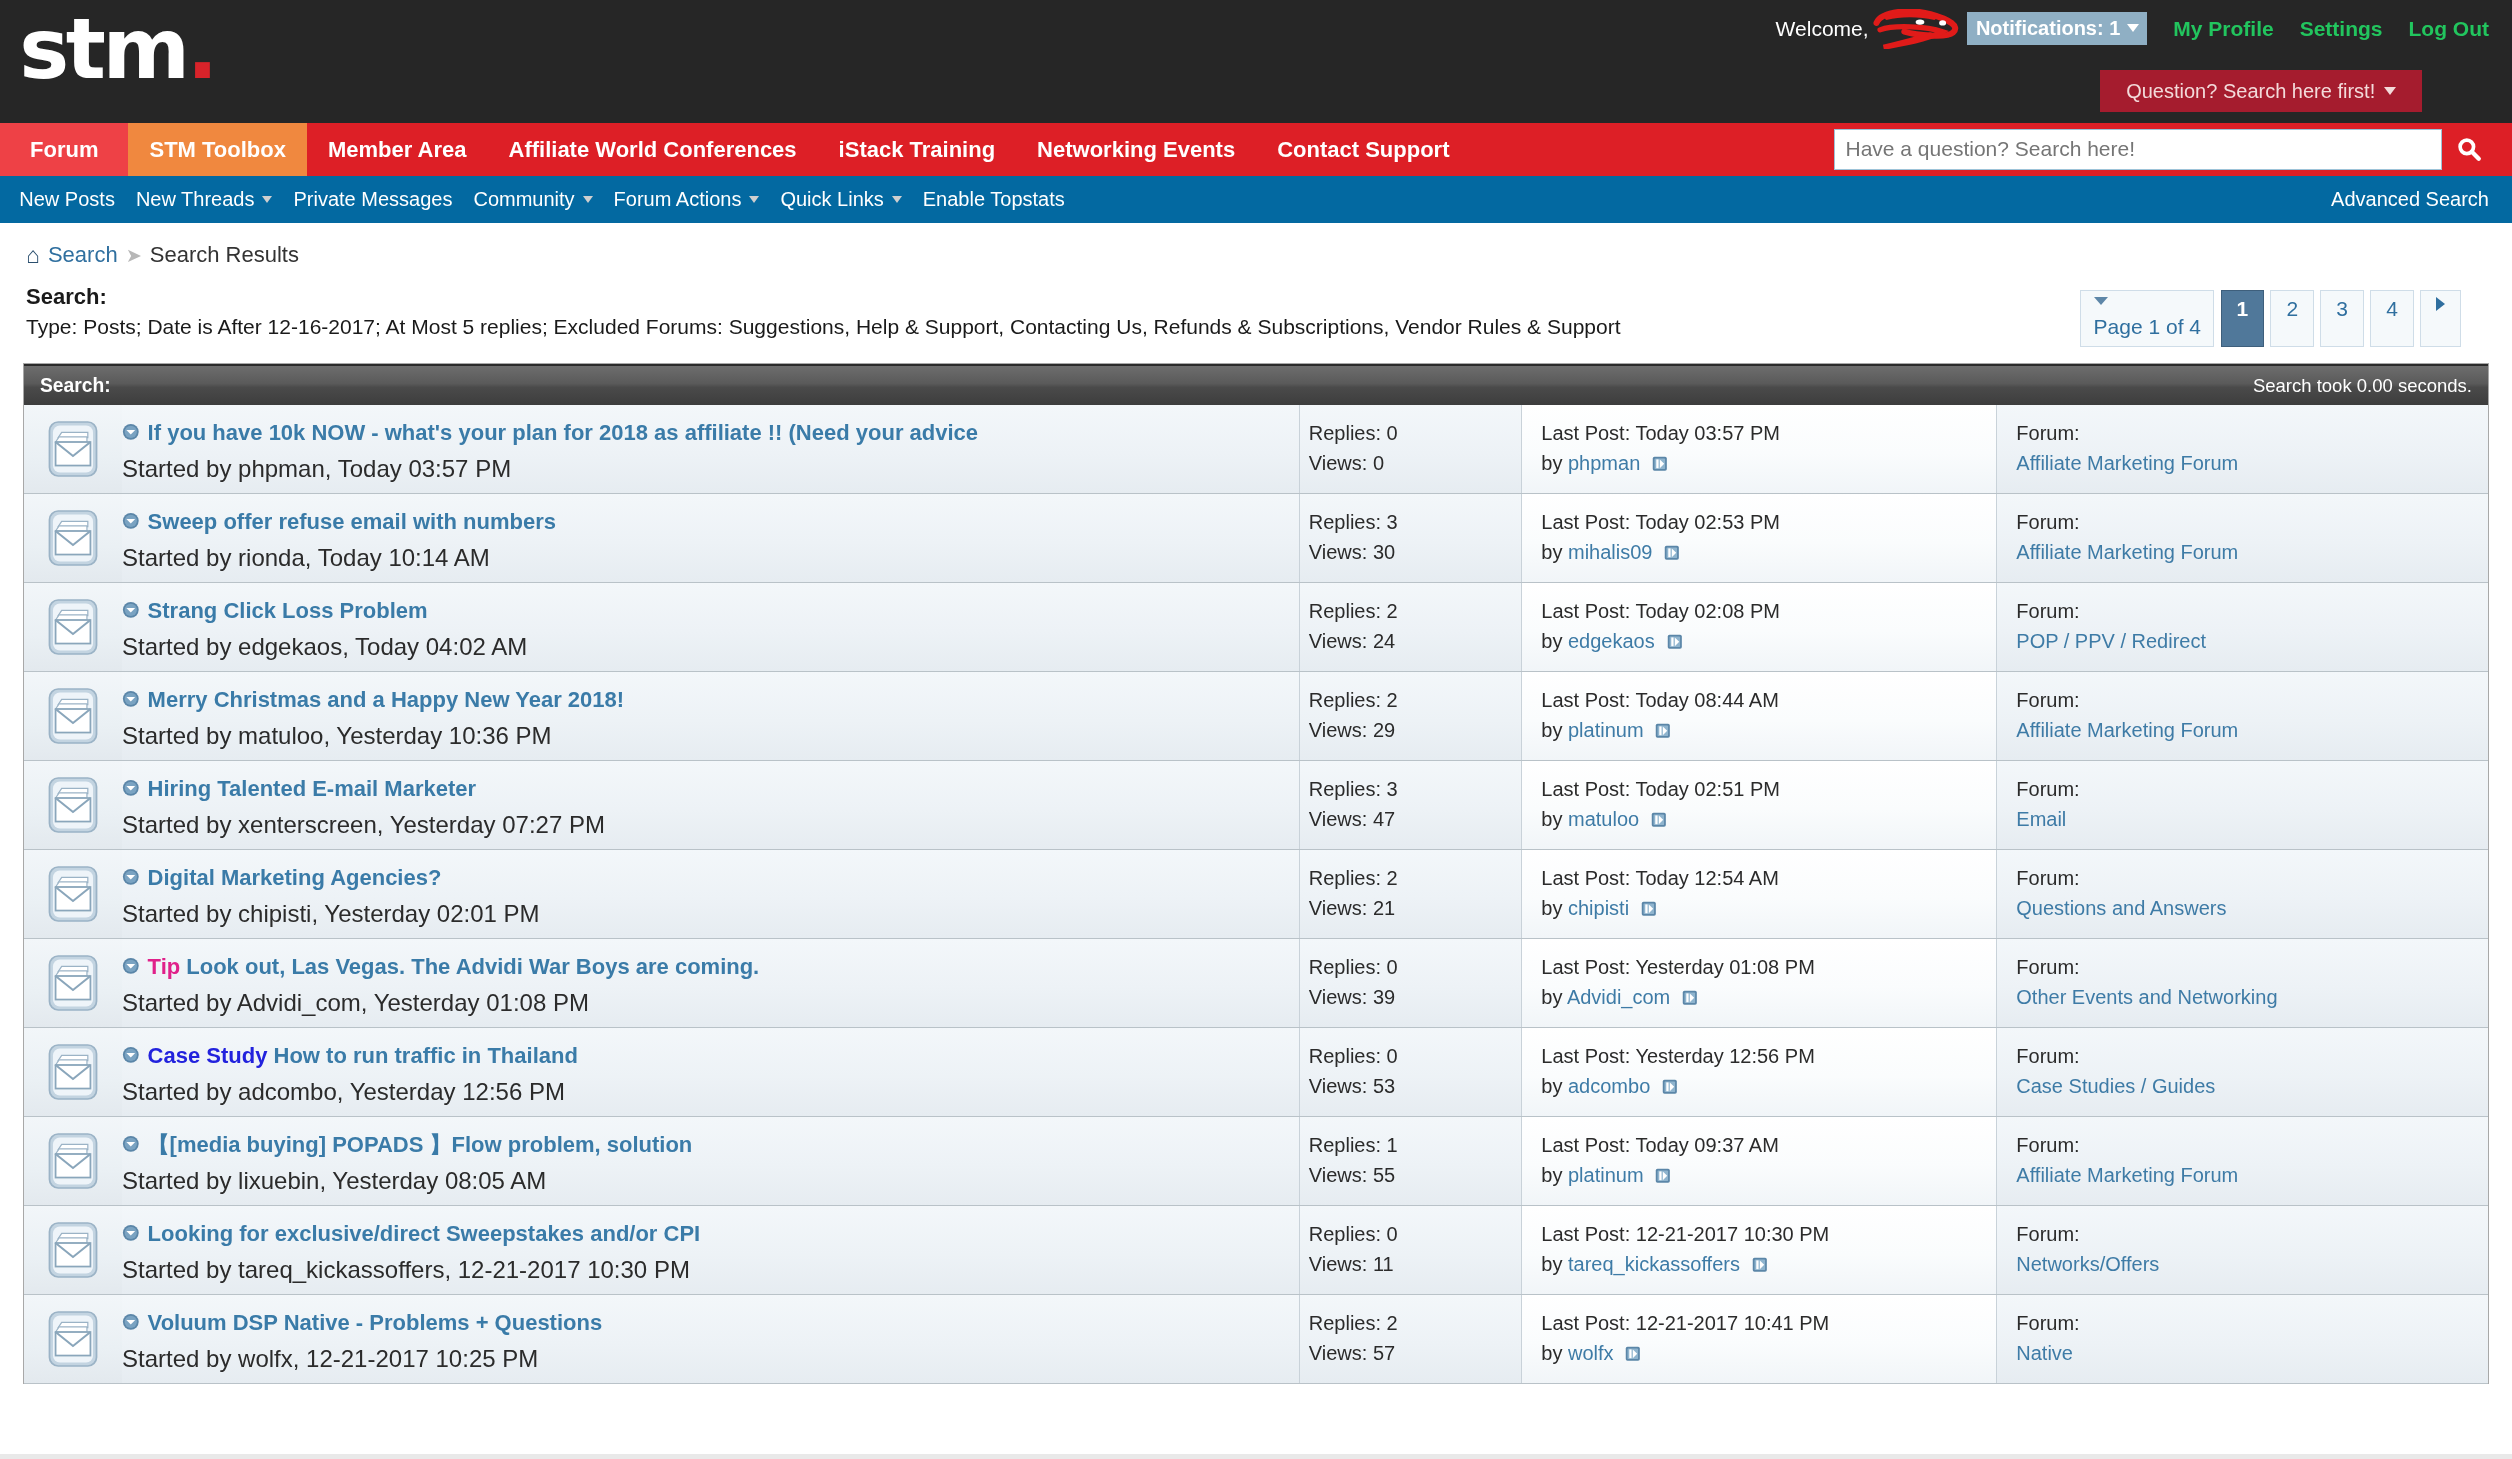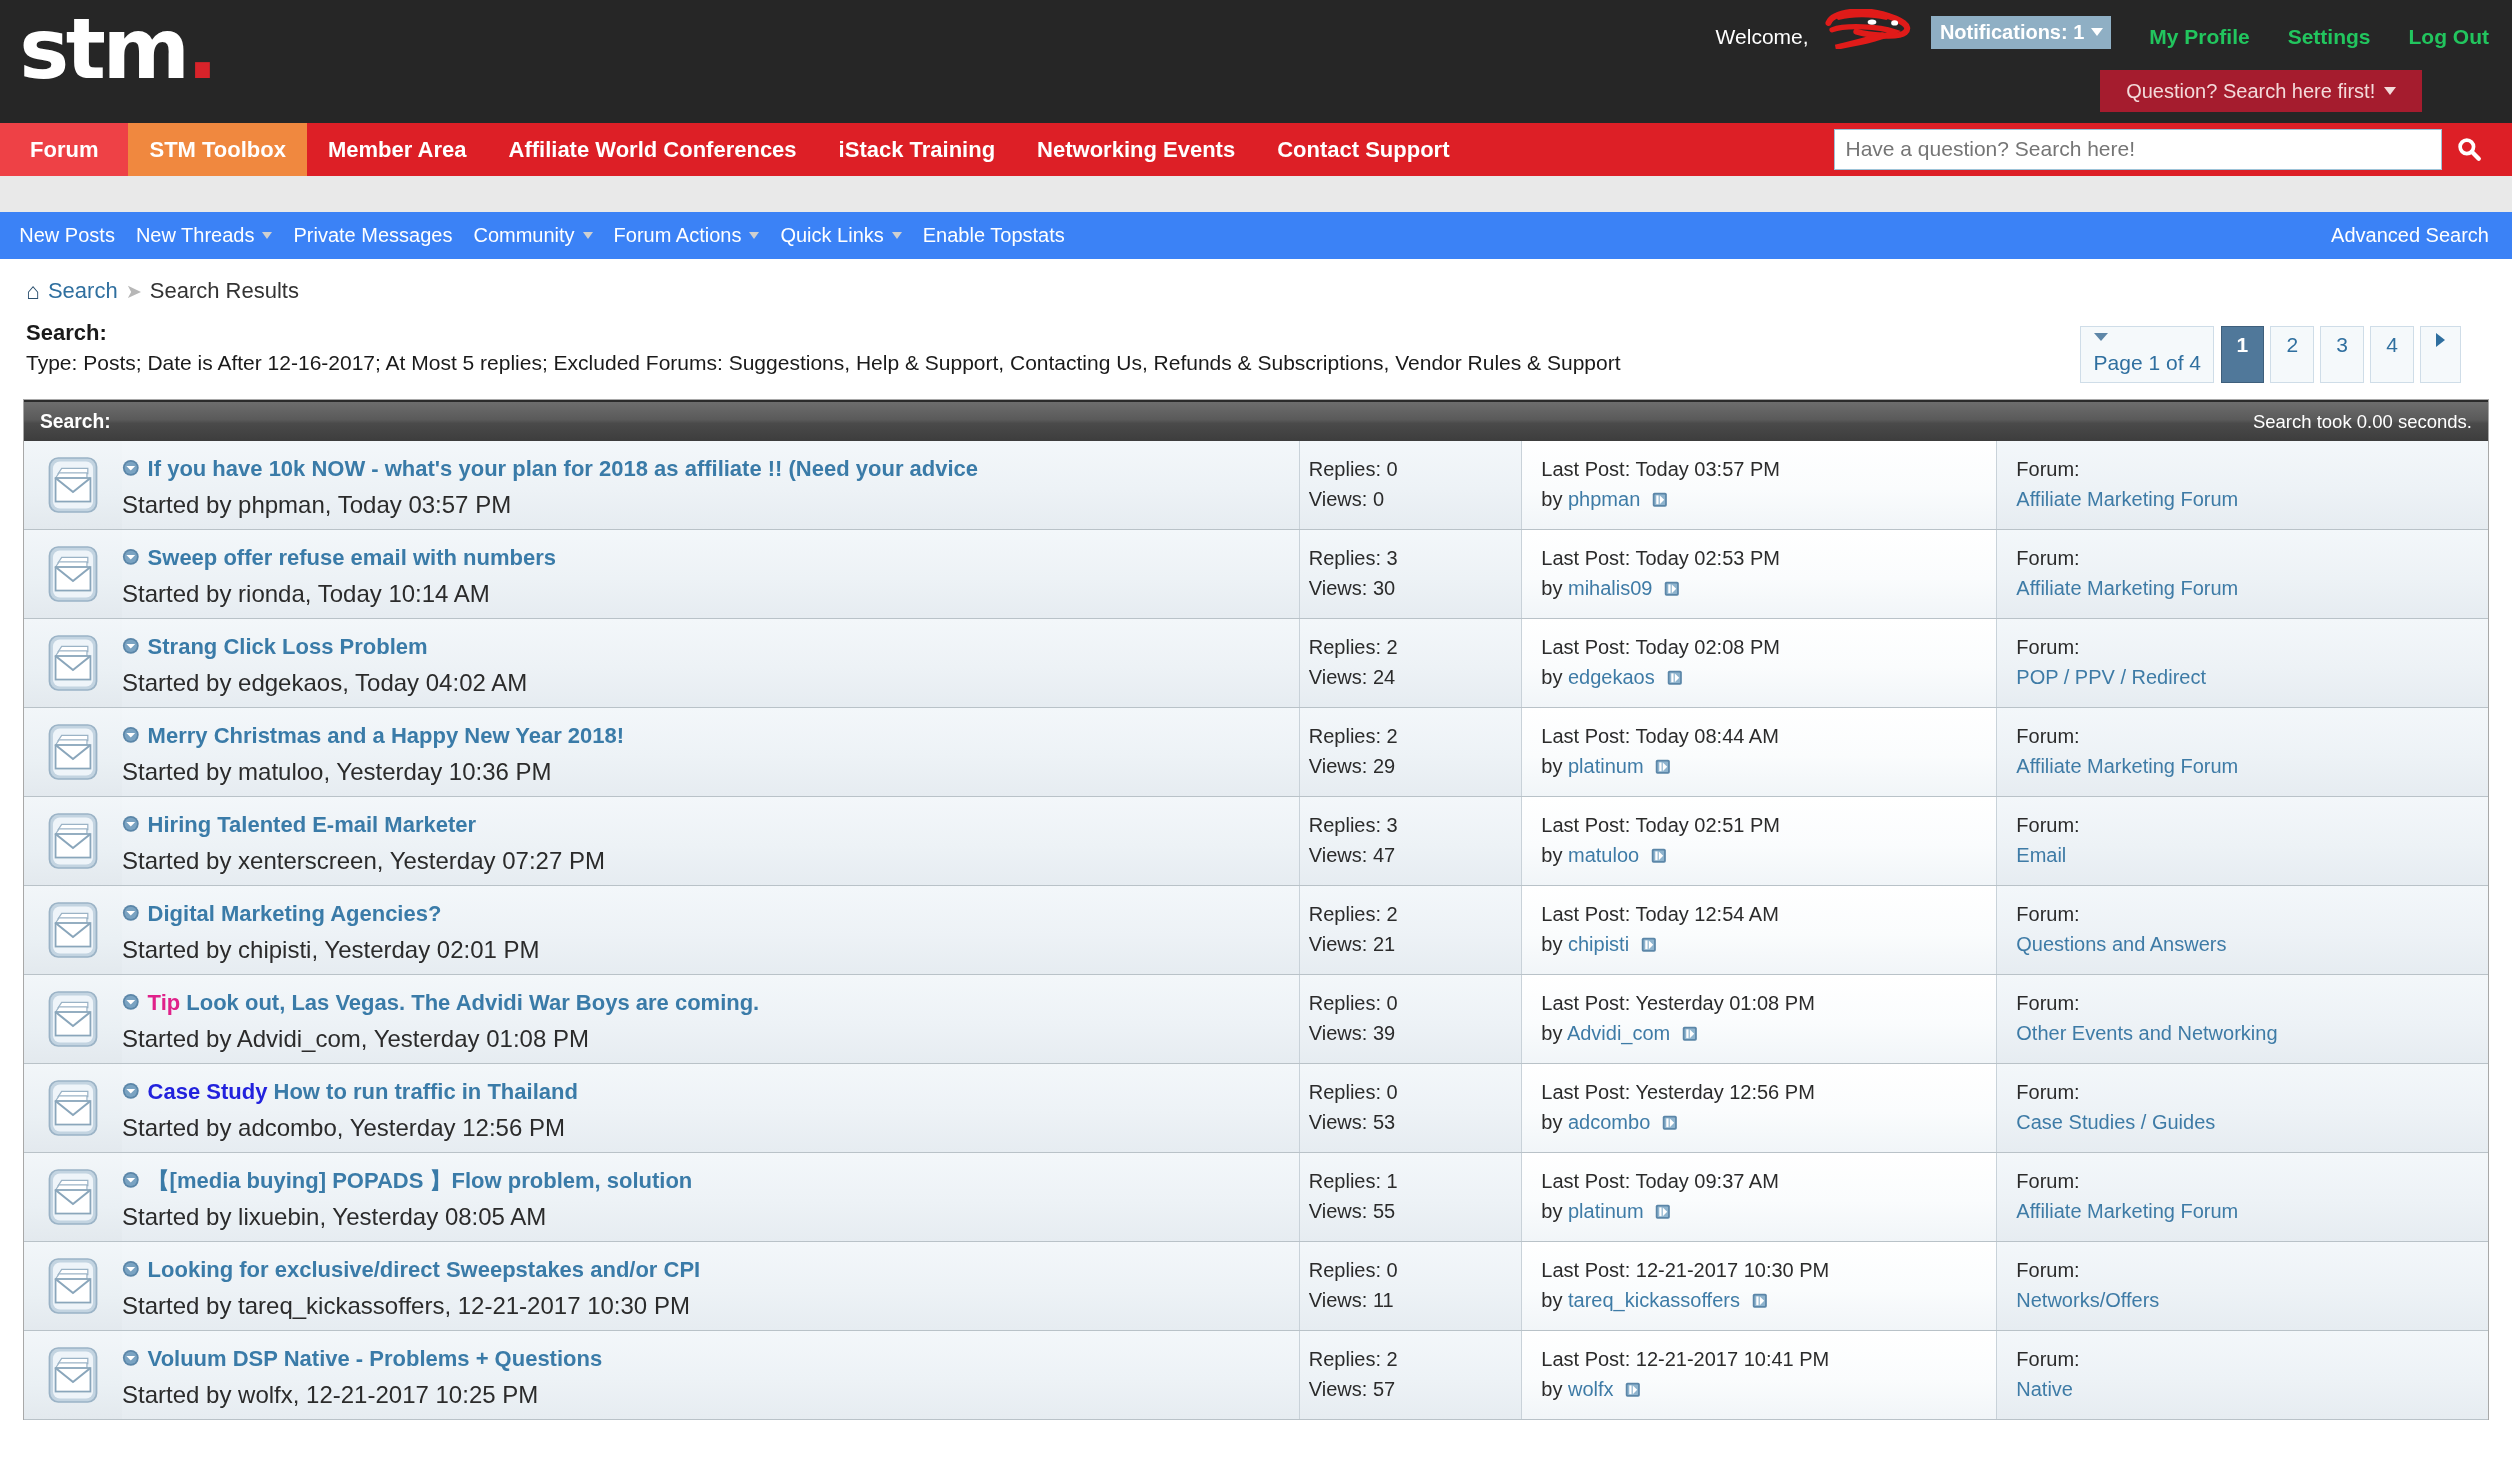--- a/index.html
+++ b/index.html
@@ -25,22 +25,22 @@
     letter-spacing: -3.5px;
     line-height: 1;
     font-family: "DejaVu Sans", sans-serif;
   }
   .logo .dot { color: #d8232a; }
 
   .user-strip {
     position: absolute;
     right: 23px; top: 8.8px;
     display: flex;
-    align-items: flex-end;
-    gap: 12px;
+    align-items: center;
+    gap: 0px;
     font-size: 21px;
     color: #ffffff;
     font-weight: bold;
   }
   .welcome-text { font-weight: normal; margin-right: 3.5px; font-size: 21px;}
   .username-redaction {
     position: relative;
     width: 102px; height: 40px;
     margin: 0 1.8px 0 -3.5px;
   }
@@ -127,27 +127,26 @@
   .search-btn {
     width: 54px; height: 42px;
     background: #dd1f26;
     border: none;
     display: flex; align-items: center; justify-content: center;
     cursor: pointer;
   }
 
   
   .subnav {
-    background: #3b82f6;
+    background: #0369a1;
     height: 47px;
     display: flex;
     align-items: center;
     padding: 0 0 0 19.3px;
     position: relative;
-    margin-top: 36px;
   }
   .subnav a {
     color: #ffffff;
     font-size: 20px;
     text-decoration: none;
     margin-right: 21px;
     display: inline-flex;
     align-items: center;
     gap: 8px;
     white-space: nowrap;

